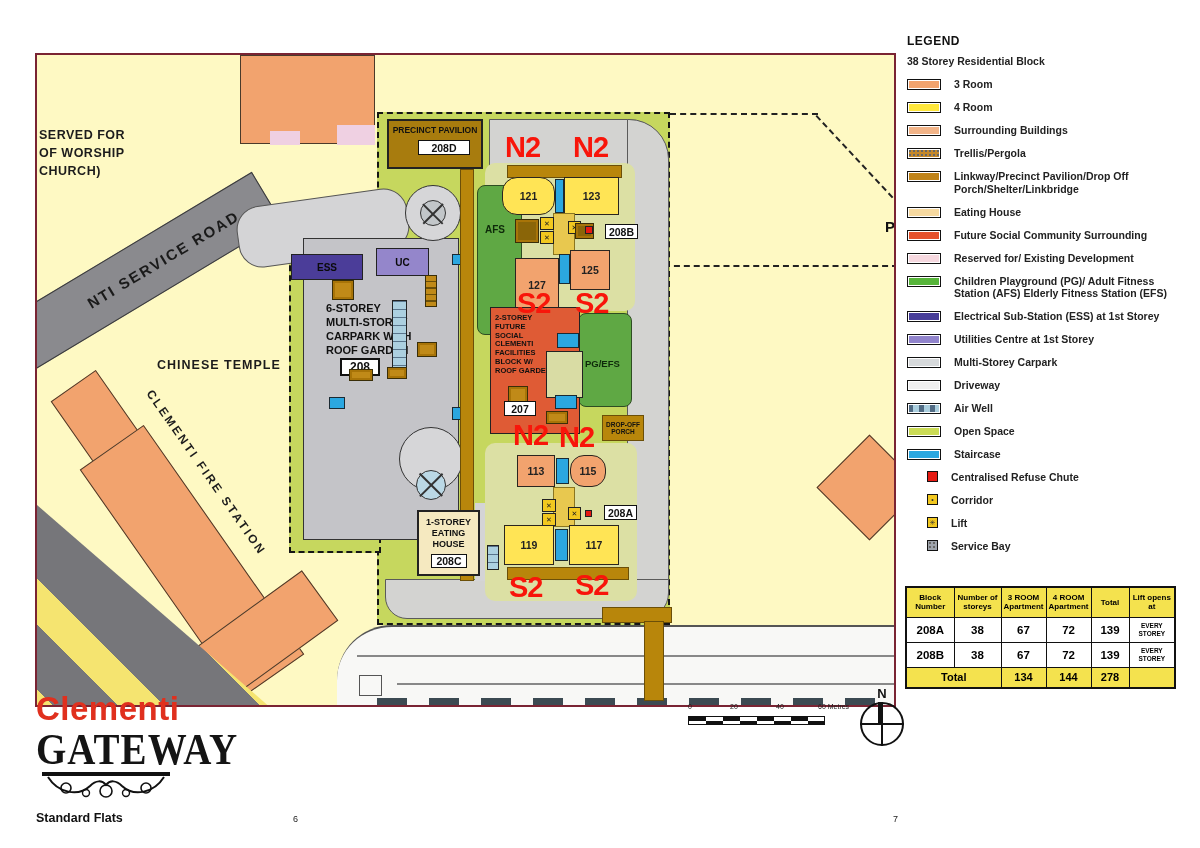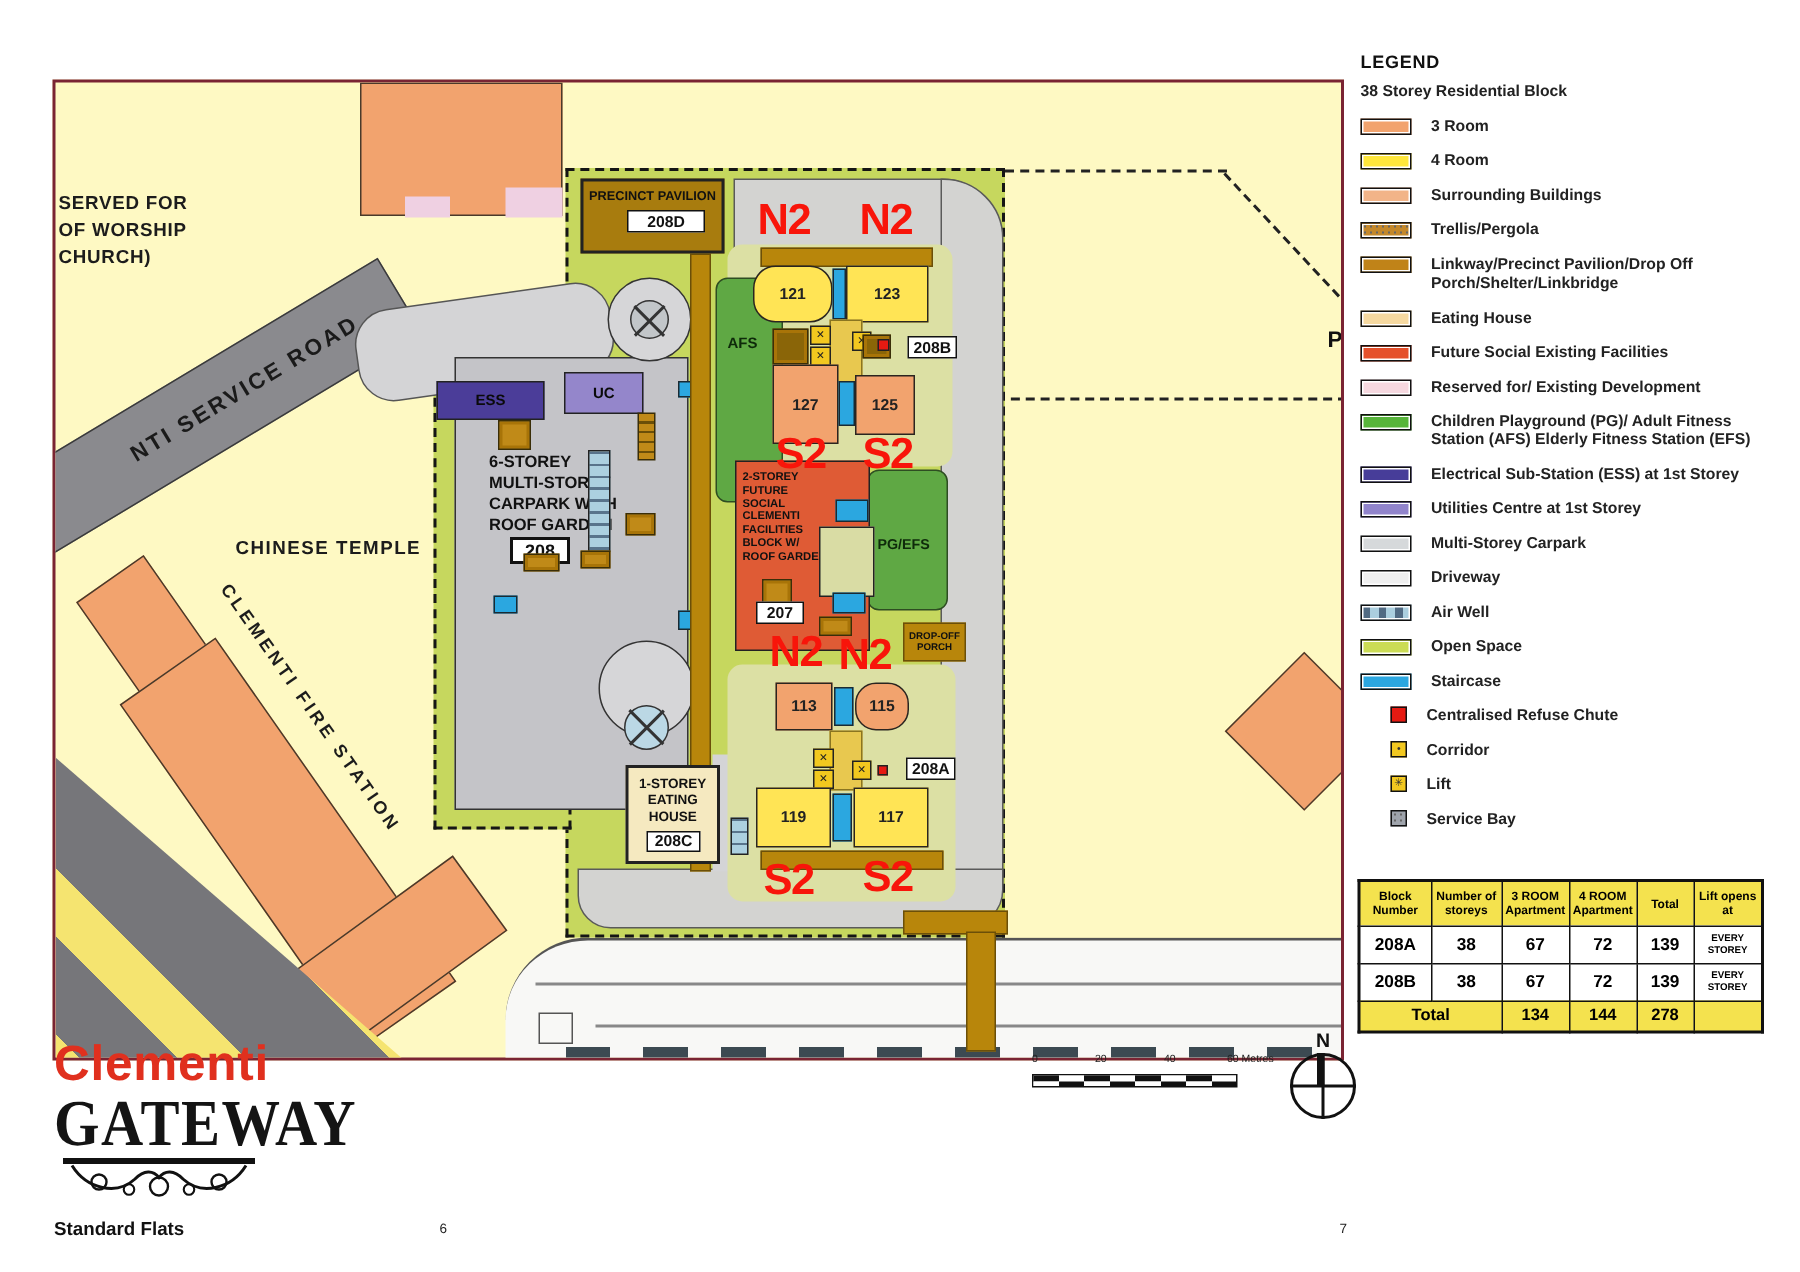--- a/index.html
+++ b/index.html
@@ -202,21 +202,21 @@
 
     <div class="abs tan" style="left:516px; top:158px; width:22px; height:42px;"></div>
     <div class="abs trellis" style="left:478px; top:164px; width:24px; height:24px; background:#8A6508;"></div>
     <div class="abs lift" style="left:503px; top:162px; width:14px; height:13px;">✕</div>
     <div class="abs lift" style="left:503px; top:176px; width:14px; height:13px;">✕</div>
     <div class="abs lift" style="left:531px; top:166px; width:13px; height:13px;">✕</div>
     <div class="abs trellis" style="left:538px; top:168px; width:19px; height:16px; background:#8A6508;"></div>
     <div class="abs refuse" style="left:548px; top:171px; width:8px; height:8px;"></div>
     <div class="abs codebox" style="left:568px; top:169px; width:33px; height:15px;">208B</div>
 
-    <div class="abs blk" style="left:478px; top:188px; width:44px; height:53px; background:#F2A36E;">
+    <div class="abs blk" style="left:478px; top:203px; width:44px; height:53px; background:#F2A36E;">
       <span class="blklabel">127</span>
     </div>
     <div class="abs blk" style="left:533px; top:195px; width:40px; height:40px; background:#F2A36E;">
       <span class="blklabel">125</span>
     </div>
     <div class="abs stair" style="left:522px; top:199px; width:11px; height:30px;"></div>
 
     <div class="abs" style="left:453px; top:252px; width:90px; height:127px; background:#DF5B35; border:1.5px solid #222;">
       <div style="position:absolute; left:4px; top:6px; width:62px; font-size:7.5px; font-weight:bold; color:#111; line-height:8.8px;">
         <div>2-STOREY FUTURE</div>
@@ -305,21 +305,21 @@
     <div class="leg-row">
       <span class="leg-sw" style="background-color: rgb(192, 131, 24);"></span>
       <span class="leg-lab">Linkway/Precinct Pavilion/Drop Off Porch/Shelter/Linkbridge</span>
       </div>
     <div class="leg-row">
       <span class="leg-sw" style="background-color: rgb(246, 217, 160);"></span>
       <span class="leg-lab">Eating House</span>
       </div>
     <div class="leg-row">
       <span class="leg-sw" style="background-color: rgb(229, 80, 43);"></span>
-      <span class="leg-lab">Future Social Existing Facilities</span>
+      <span class="leg-lab">Future Social Community Surrounding</span>
       </div>
     <div class="leg-row">
       <span class="leg-sw" style="background-color: rgb(246, 216, 223);"></span>
       <span class="leg-lab">Reserved for/ Existing Development</span>
       </div>
     <div class="leg-row">
       <span class="leg-sw" style="background-color: rgb(87, 181, 58);"></span>
       <span class="leg-lab">Children Playground (PG)/ Adult Fitness Station (AFS) Elderly Fitness Station (EFS)</span>
       </div>
     <div class="leg-row">

